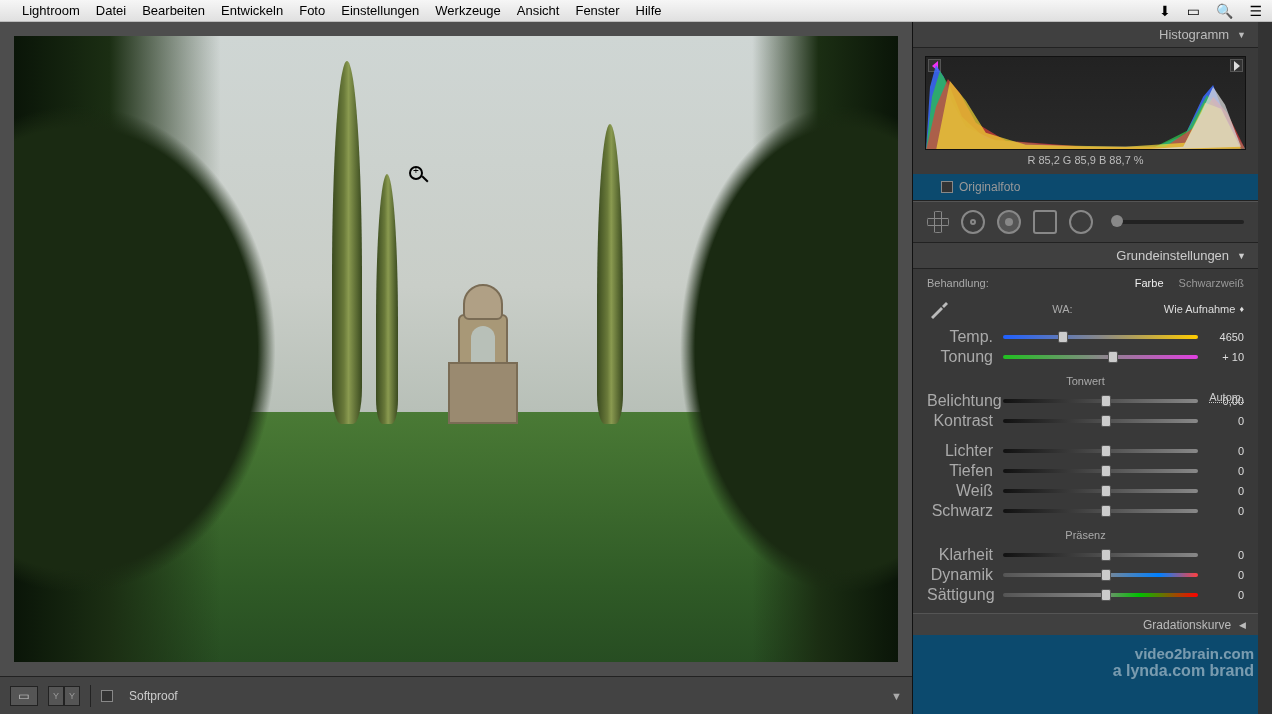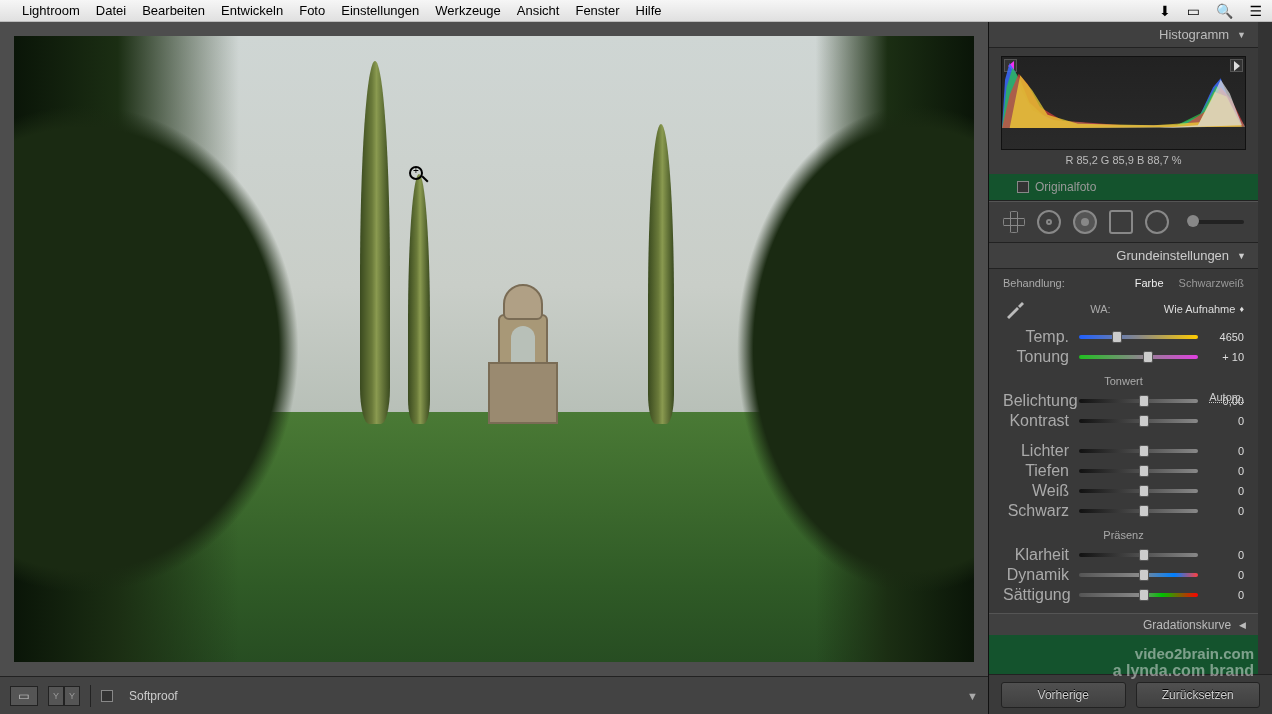--- a/index.html
+++ b/index.html
@@ -35,21 +35,21 @@
 .zoom-cursor:after{content:"";position:absolute;left:10px;top:10px;width:8px;height:2px;background:#000;transform:rotate(45deg)}
 .zoom-cursor:before{content:"+";position:absolute;left:2px;top:-3px;font-size:10px;color:#000}
 
 .bottom-bar{height:38px;background:#434343;border-top:1px solid #222;display:flex;align-items:center;padding:0 10px;gap:10px}
 .bb-btn{width:28px;height:20px;border:1px solid #222;background:#555;display:inline-flex;align-items:center;justify-content:center}
 .bb-split{display:flex}
 .bb-split .half{width:16px;height:20px;border:1px solid #222;background:#555;font-size:9px;display:flex;align-items:center;justify-content:center;color:#999}
 .chk{width:12px;height:12px;border:1px solid #888;background:#333;display:inline-block;margin-right:6px;vertical-align:middle}
 .dd-arrow{margin-left:auto;color:#aaa;font-size:11px}
 
-.right-panel{width:284px;background:#14532d;border-left:1px solid #111;display:flex;flex-direction:column;overflow:hidden}
+.right-panel{width:360px;background:#0c4a6e;border-left:1px solid #111;display:flex;flex-direction:column;overflow:hidden}
 .panel-header{height:26px;display:flex;align-items:center;justify-content:flex-end;padding:0 12px;color:#bbb;font-size:13px;border-bottom:1px solid #222;background:#404040}
 .panel-header .tri{margin-left:8px;font-size:9px}
 .histogram{padding:8px 12px 4px;background:#3a3a3a}
 .histo-box{height:94px;background:linear-gradient(#222,#2a2a2a);border:1px solid #111;position:relative;overflow:hidden}
 .histo-box svg{position:absolute;inset:0}
 .clip-l,.clip-r{position:absolute;top:2px;width:13px;height:13px;background:#333;border:1px solid #555;display:flex;align-items:center;justify-content:center}
 .clip-l{left:2px}.clip-r{right:2px}
 .clip-l:before{content:"";width:0;height:0;border-right:6px solid #f230f2;border-top:5px solid transparent;border-bottom:5px solid transparent}
 .clip-r:before{content:"";width:0;height:0;border-left:6px solid #ddd;border-top:5px solid transparent;border-bottom:5px solid transparent}
 .rgb-readout{text-align:center;font-size:11px;color:#bbb;padding:4px 0}
@@ -304,24 +304,20 @@
     </div>
 
     <div class="grad-curve">
       <span>Gradationskurve</span>
               <span class="tri">◀</span>
     </div>
     </div>
     <div class="scroll-strip"></div>
    </div>
 
-    <div class="right-bottom">
-      <div class="rb-btn">Vorherige</div>
-      <div class="rb-btn">Zurücksetzen</div>
-    </div>
   </div>
  </div>
 
  <div class="watermark">
    <div>video2brain.com</div>
    <div class="sub">a lynda.com brand</div>
  </div>
 </div>
 
 </body></html>

